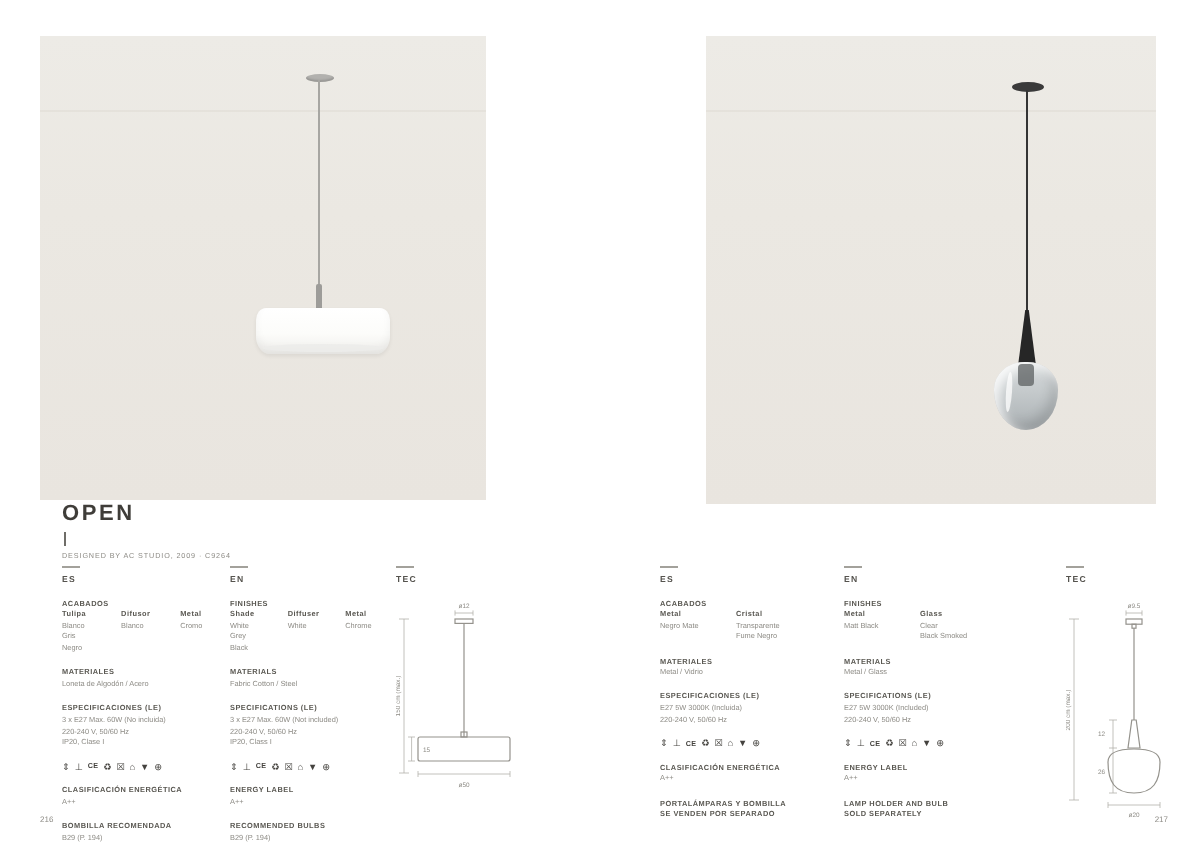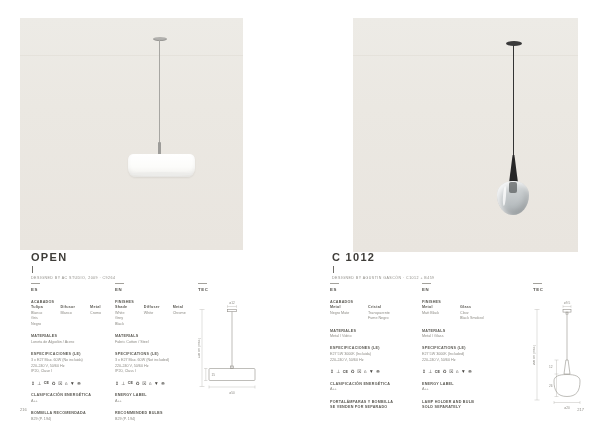--- a/index.html
+++ b/index.html
@@ -256,25 +256,20 @@
 
   <div class="page page-right">
 
     <div class="photo photo-right">
       <div class="r-canopy"></div>
       <div class="r-cable"></div>
       <div class="r-cone"></div>
       <div class="r-glass"></div>
     </div>
 
-    <div class="title-block">
-      <div class="product-title">C 1012</div>
-      <div class="title-bar"></div>
-      <div class="designed-by">DESIGNED BY AGUSTÍN GASCÓN · C1012 + B459</div>
-    </div>
 
     <div class="col" style="left:30px; width:88px;">
       <div class="col-head">ES</div>
 
       <div class="sec">
         <div class="sec-h">ACABADOS</div>
         <div class="fin">
           <div class="fin-col w34">
             <div class="sec-h">Metal</div>
             <div class="sec-v">Negro Mate</div>

